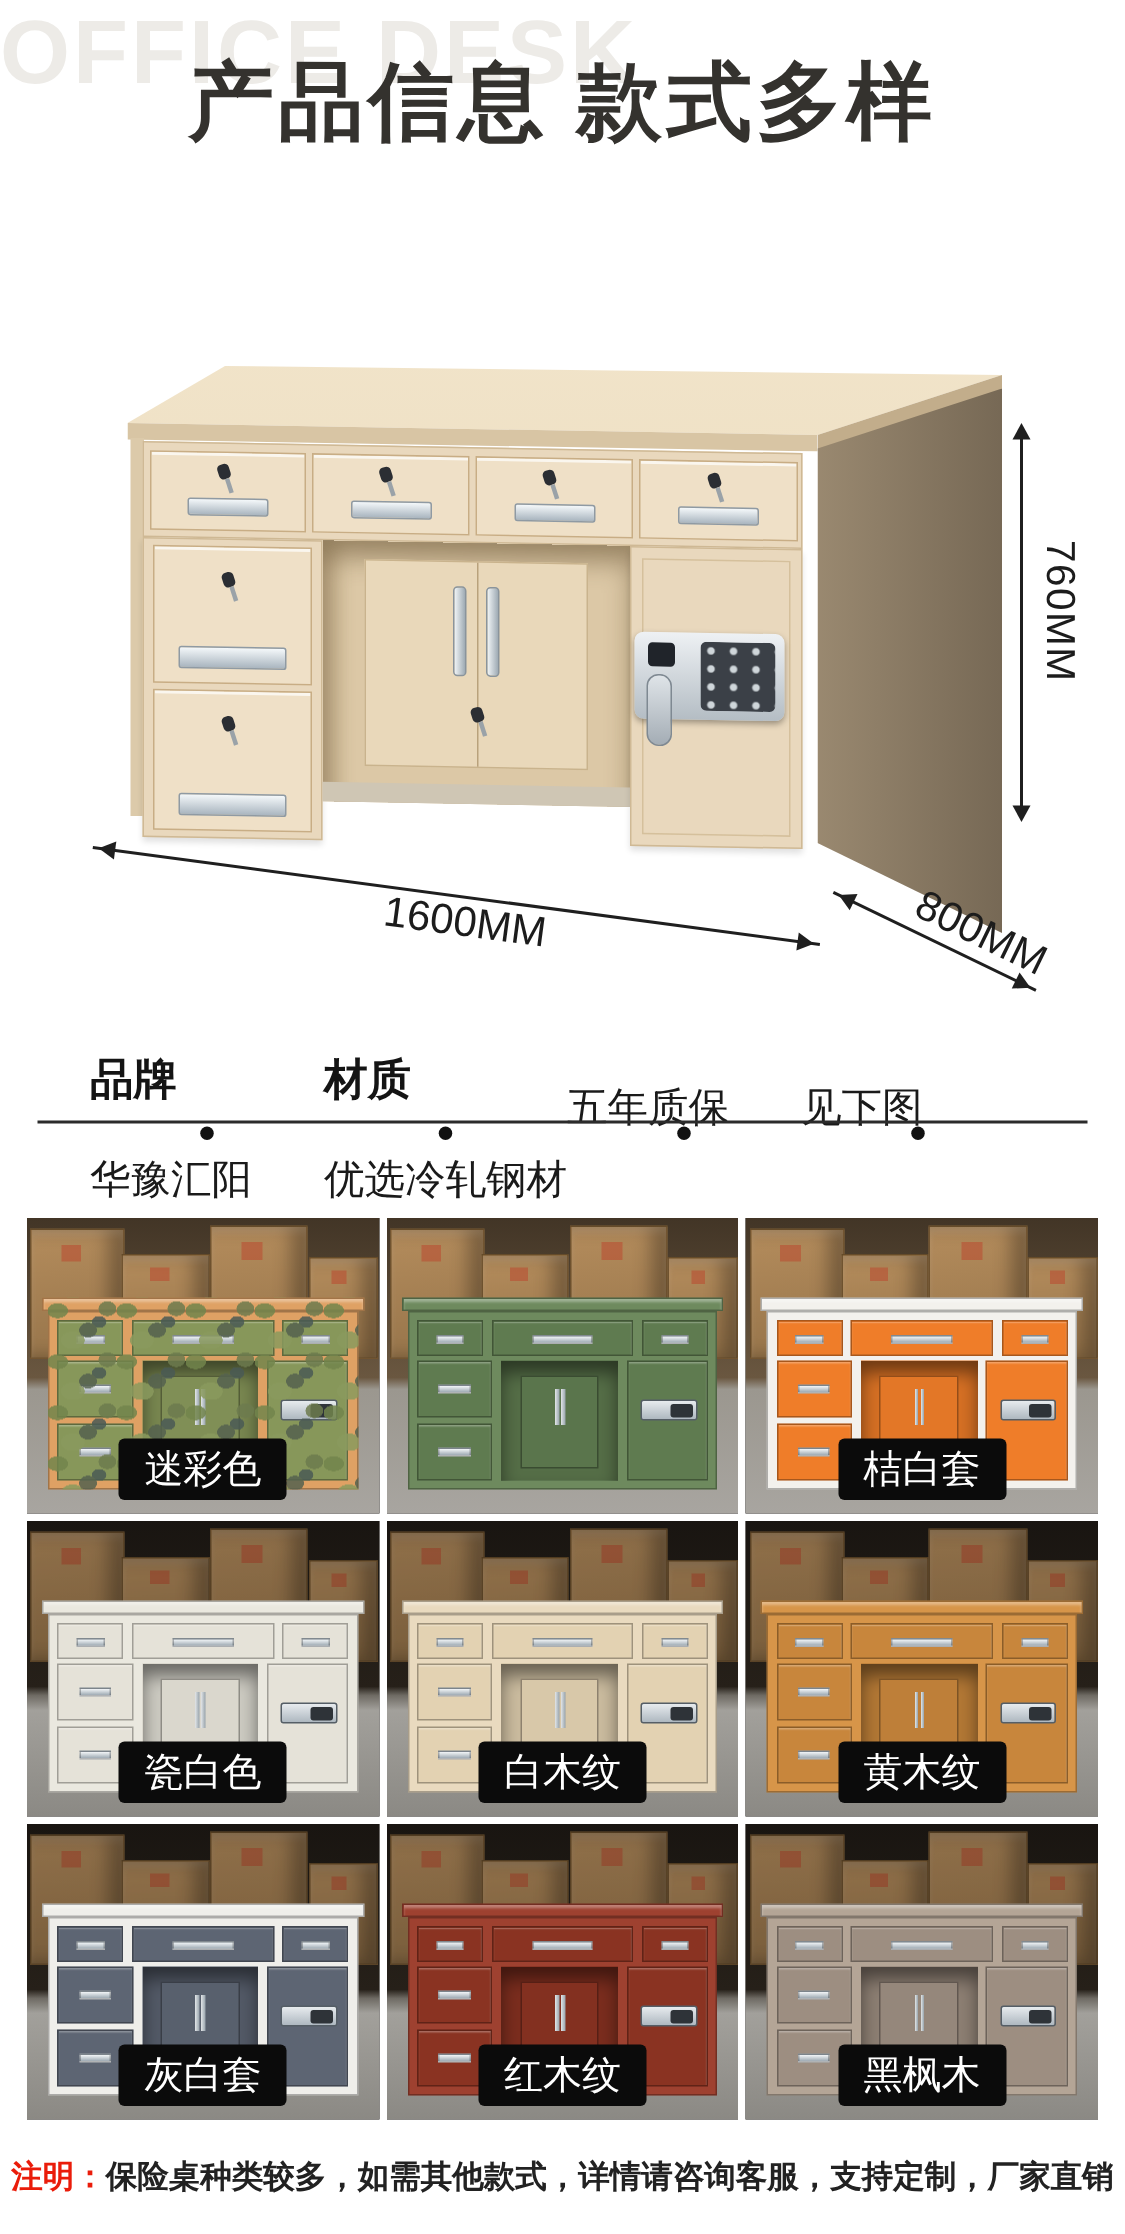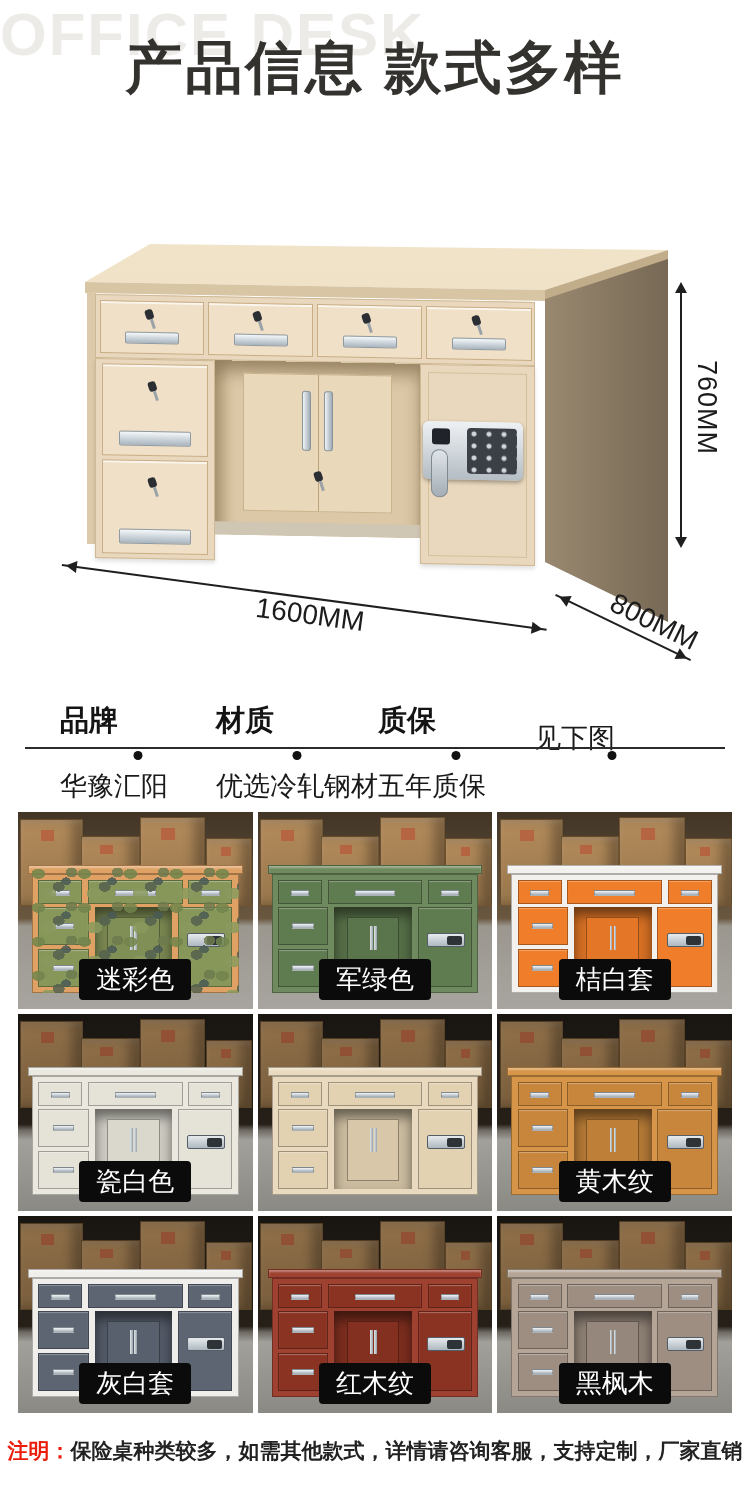--- a/index.html
+++ b/index.html
@@ -221,21 +221,20 @@
       <div class="sp-l">品牌</div>
       <i class="dot"></i>
       <div class="sp-v">华豫汇阳</div>
     </div>
     <div class="sp">
       <div class="sp-l">材质</div>
       <i class="dot"></i>
       <div class="sp-v">优选冷轧钢材</div>
     </div>
     <div class="sp">
-      <div class="sp-l">质保</div>
       <i class="dot"></i>
       <div class="sp-v">五年质保</div>
     </div>
     <div class="sp">
       <i class="dot"></i>
       <div class="sp-v">见下图</div>
     </div>
   </div>
   <div class="spec-line"></div>
 </div>
@@ -330,21 +329,20 @@
               </div>
             <div class="mpedr">
                 <b class="d">
                   <i class="lock"></i>
                 </b>
               </div>
           </div>
         </div>
       </div>
     </div>
-    <figcaption class="chip">军绿色</figcaption>
   </figure>
 
   <figure class="cell" style="--body: #f3f1ed; --panel: #ef7d29;">
     <div class="photo">
       <div class="boxes">
           <i class="bx b1"></i>
           <i class="bx b2"></i>
           <i class="bx b3"></i>
           <i class="bx b4"></i>
         </div>
@@ -477,20 +475,21 @@
               </div>
             <div class="mpedr">
                 <b class="d">
                   <i class="lock"></i>
                 </b>
               </div>
           </div>
         </div>
       </div>
     </div>
+    <figcaption class="chip">白木纹</figcaption>
   </figure>
 
   <figure class="cell" style="--body: #d79549; --panel: #c8863c;">
     <div class="photo">
       <div class="boxes">
           <i class="bx b1"></i>
           <i class="bx b2"></i>
           <i class="bx b3"></i>
           <i class="bx b4"></i>
         </div>

